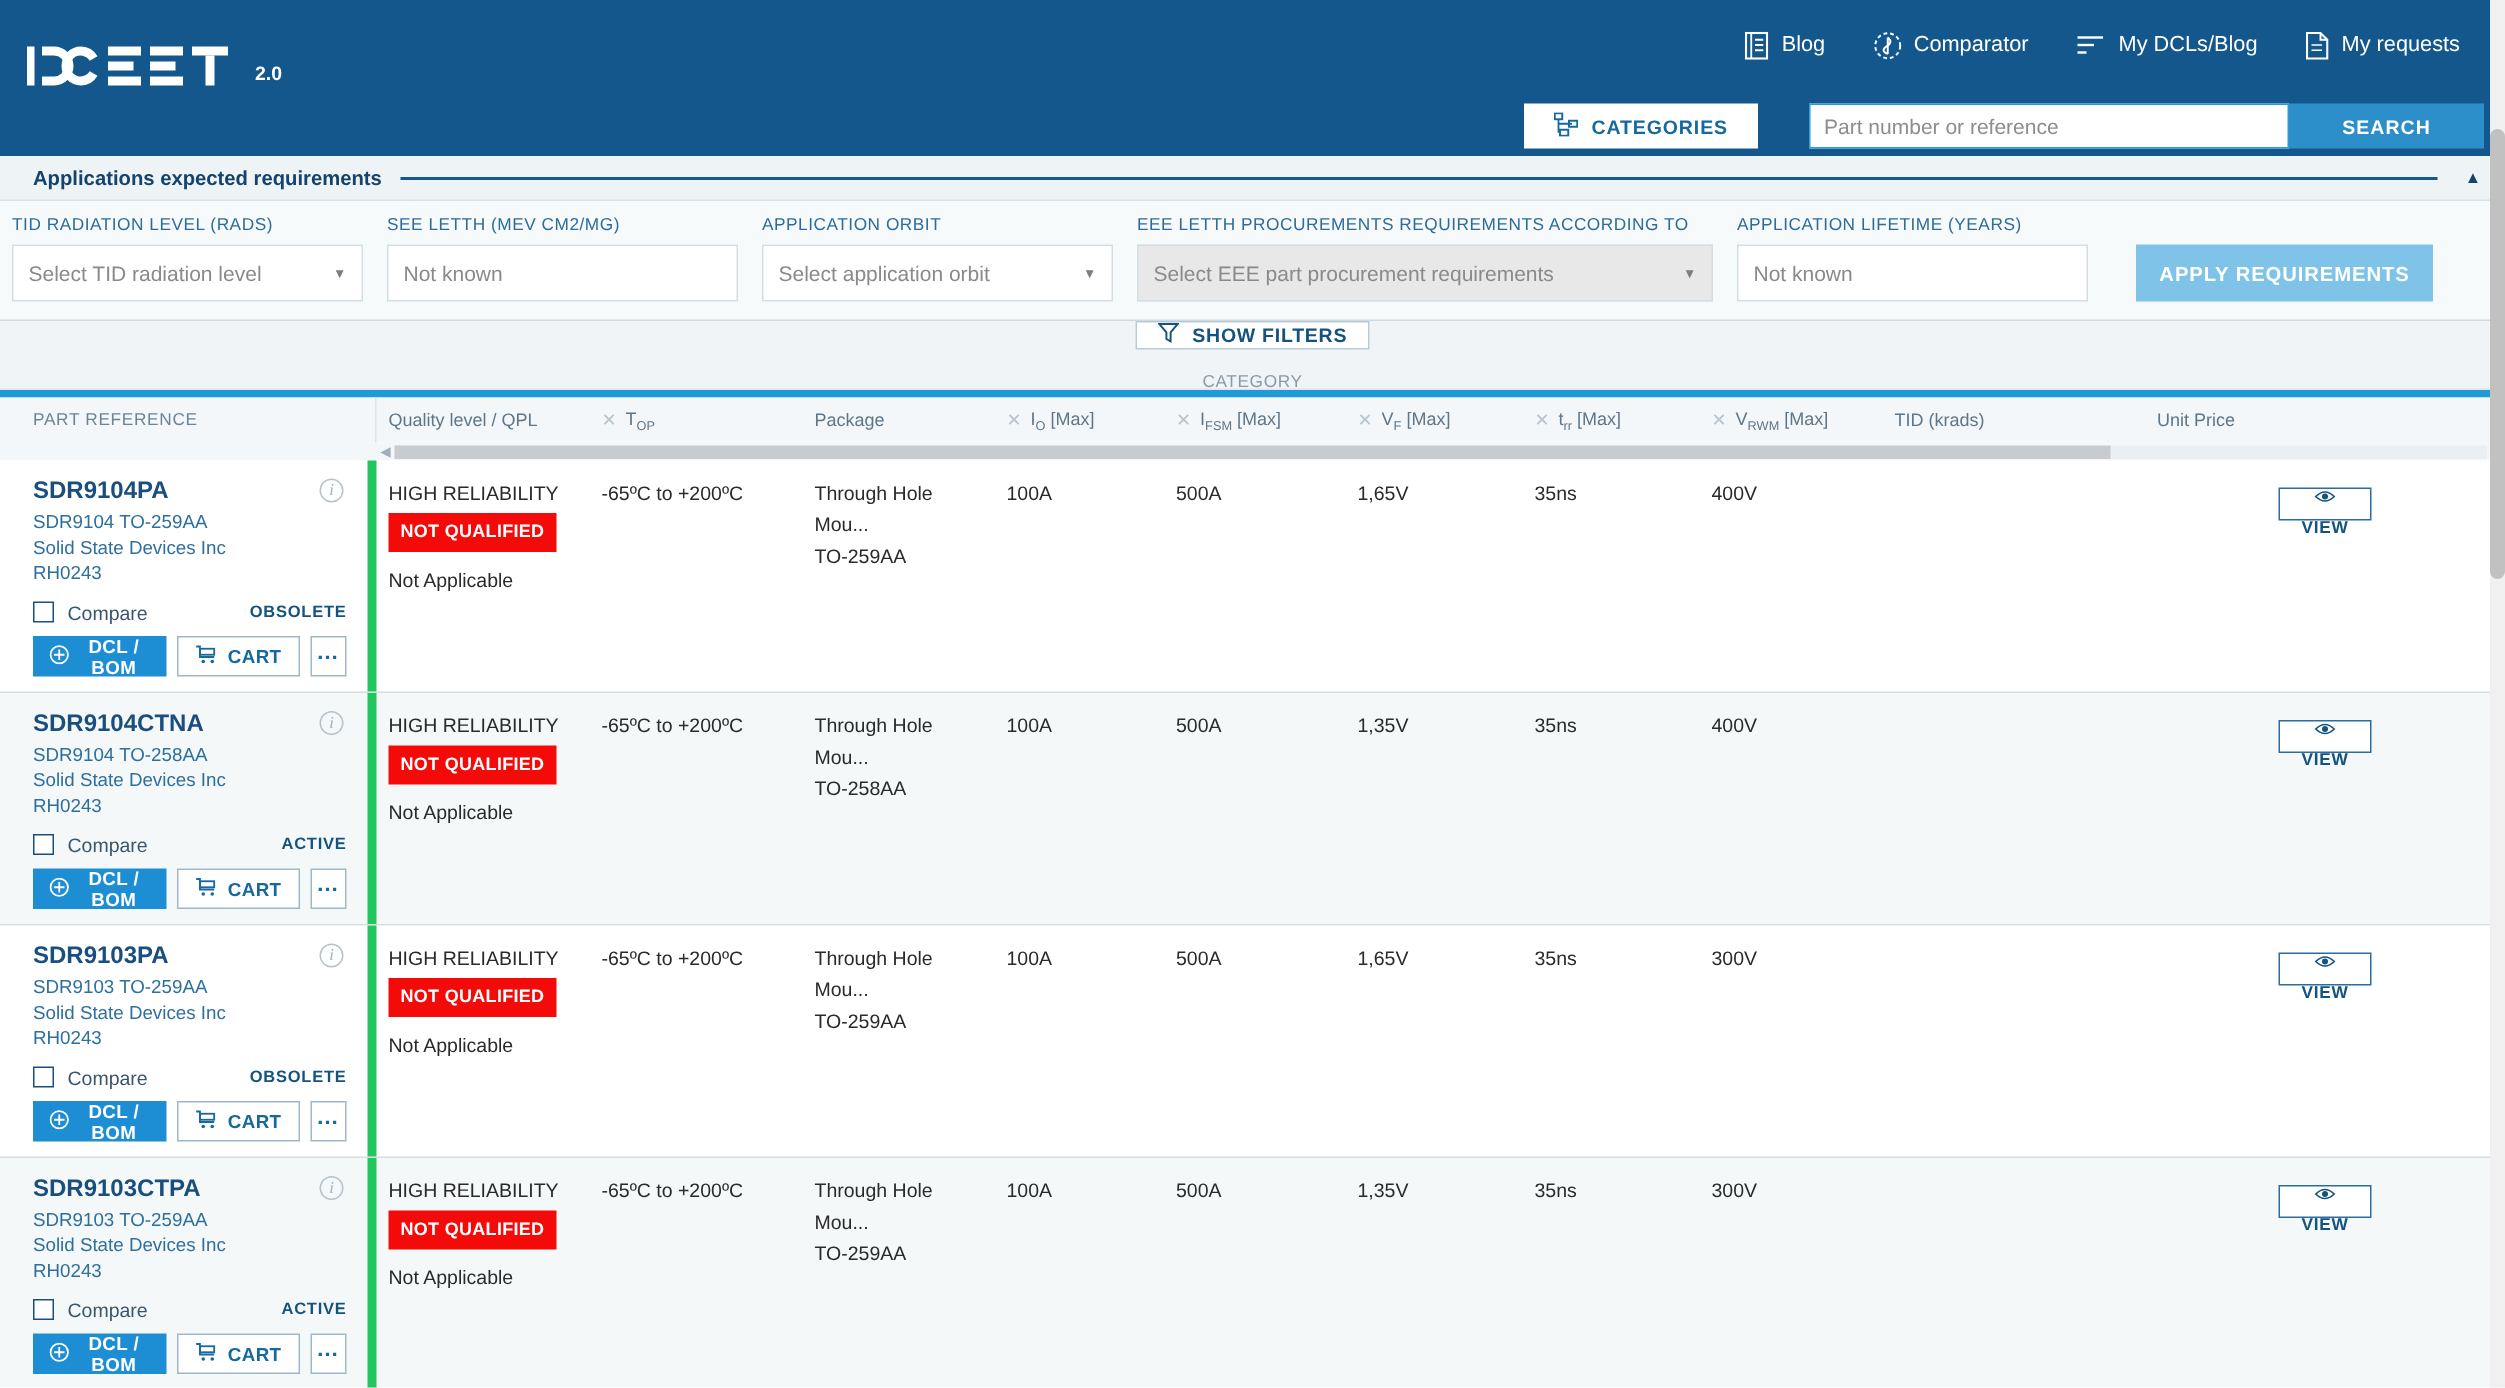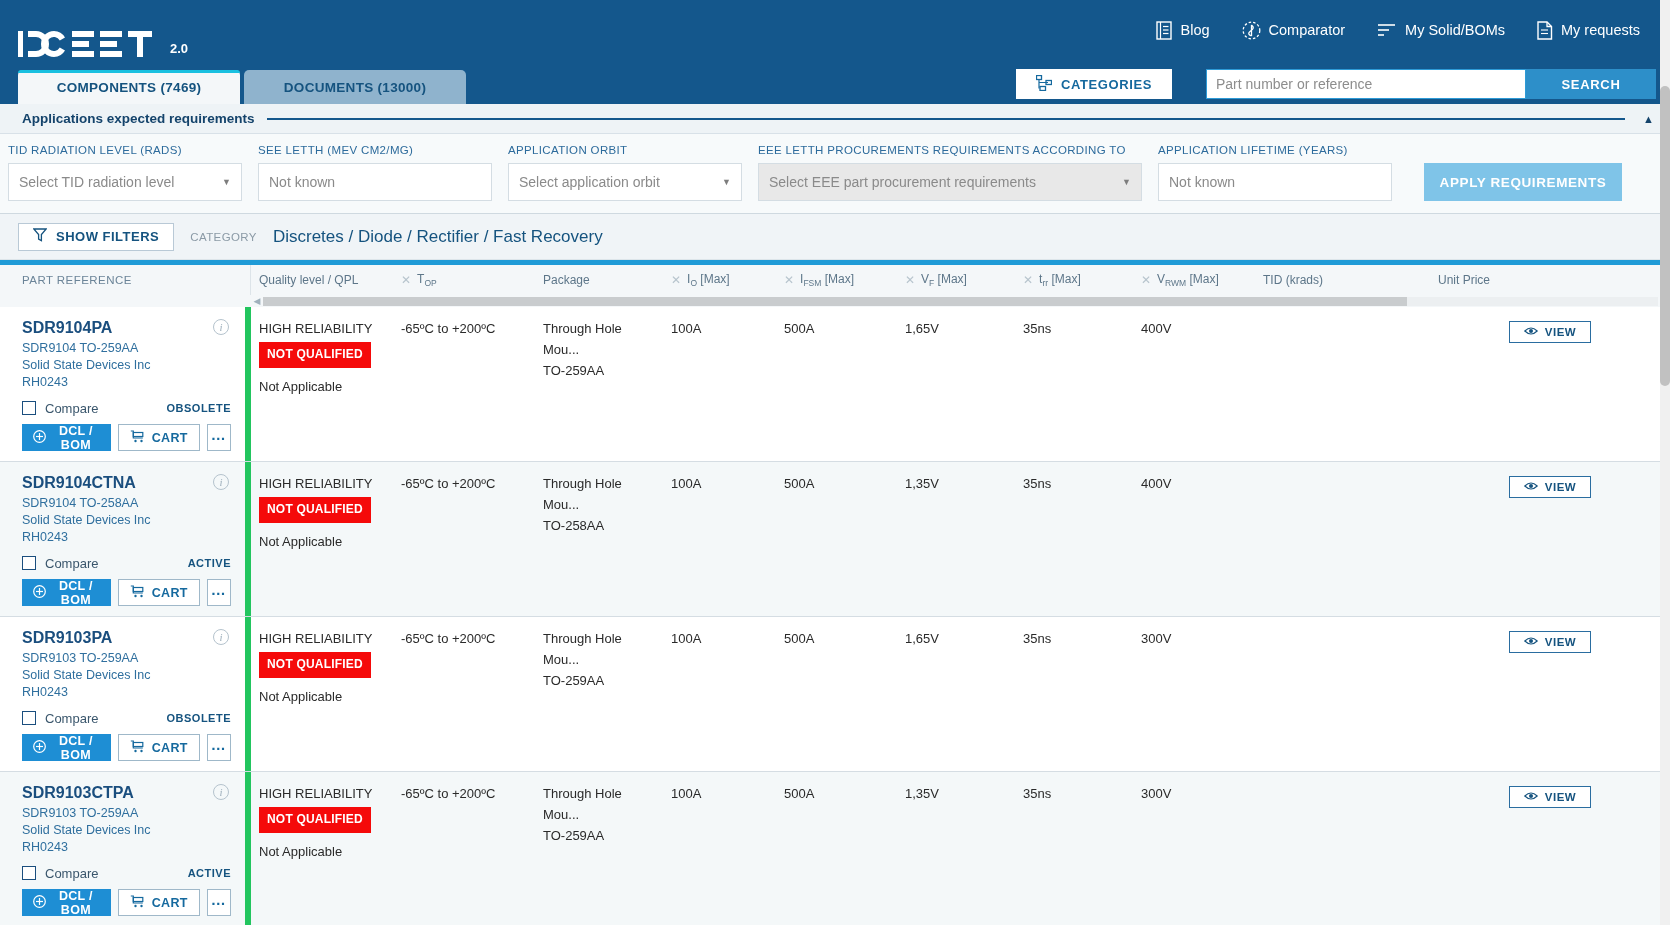--- a/index.html
+++ b/index.html
@@ -154,20 +154,21 @@
   }
 
   
   .filterbar {
     background: #f0f4f7;
     height: 46px;
     display: flex; align-items: center;
     padding: 0 18px;
     gap: 16px;
     border-bottom: 1px solid #dde5ea;
+    flex-direction: column;
   }
   .show-filters {
     border: 1px solid #b9c9d6;
     background: #ffffff;
     color: #15537f;
     font-size: 13px; font-weight: bold; letter-spacing: 0.5px;
     height: 28px; padding: 0 14px;
     display: flex; align-items: center; gap: 9px;
     cursor: pointer;
   }
@@ -297,20 +298,21 @@
     margin: 3px 0 8px 0;
     letter-spacing: 0.2px;
   }
   .view-btn {
     border: 1px solid #2a6da0;
     background: #ffffff; color: #15537f;
     font-size: 11.5px; font-weight: bold; letter-spacing: 0.5px;
     height: 22px; padding: 0 14px;
     display: inline-flex; align-items: center; gap: 7px;
     cursor: pointer;
+    flex-direction: column;
   }
 
   
   .page-scroll {
     position: absolute; right: 0; top: 0; width: 10px; height: 925px;
     background: #f0f0f0;
   }
   .page-scroll .pthumb {
     position: absolute; left: 0; top: 86px; width: 10px; height: 300px;
     background: #c1c1c1; border-radius: 5px;
@@ -364,47 +366,39 @@
     </div>
 
     <div class="nav-item">
       <span>
         <svg width="20" height="16" viewBox="0 0 20 16">
             <line x1="1" y1="3" x2="18" y2="3" stroke="#fff" stroke-width="1.6"></line>
             <line x1="1" y1="8" x2="12" y2="8" stroke="#fff" stroke-width="1.6"></line>
             <line x1="1" y1="13" x2="7" y2="13" stroke="#fff" stroke-width="1.6"></line>
           </svg>
       </span>
-      <span>My Solid/BOMs</span>
+      <span>My DCLs/Blog</span>
     </div>
 
     <div class="nav-item">
       <span>
         <svg width="16" height="19" viewBox="0 0 16 19">
             <path d="M1 1 h9 l4.5 4.5 v12.5 h-13.5 z" fill="none" stroke="#fff" stroke-width="1.4"></path>
             <path d="M10 1 v4.5 h4.5" fill="none" stroke="#fff" stroke-width="1.3"></path>
             <line x1="4" y1="9" x2="11" y2="9" stroke="#fff" stroke-width="1.1"></line>
             <line x1="4" y1="12.5" x2="11" y2="12.5" stroke="#fff" stroke-width="1.1"></line>
           </svg>
       </span>
       <span>My requests</span>
     </div>
 
   </div>
 </div>
 
 <div class="subbar">
-  <div class="tabs">
-    <div class="tab active">
-      <span>COMPONENTS (7469)</span>
-    </div>
-    <div class="tab inactive">
-      <span>DOCUMENTS (13000)</span>
-    </div>
-  </div>
 
   <div class="search-zone">
     <button class="cat-btn">
       <span>
         <svg width="16" height="16" viewBox="0 0 16 16">
             <rect x="0.5" y="0.5" width="5" height="4" fill="none" stroke="#15699e" stroke-width="1.3"></rect>
             <rect x="10" y="5.5" width="5.5" height="4" fill="none" stroke="#15699e" stroke-width="1.3"></rect>
             <rect x="4" y="11.5" width="5.5" height="4" fill="none" stroke="#15699e" stroke-width="1.3"></rect>
             <path d="M3 4.5 v9 M3 7.5 h9" fill="none" stroke="#15699e" stroke-width="1.2"></path>
           </svg>

